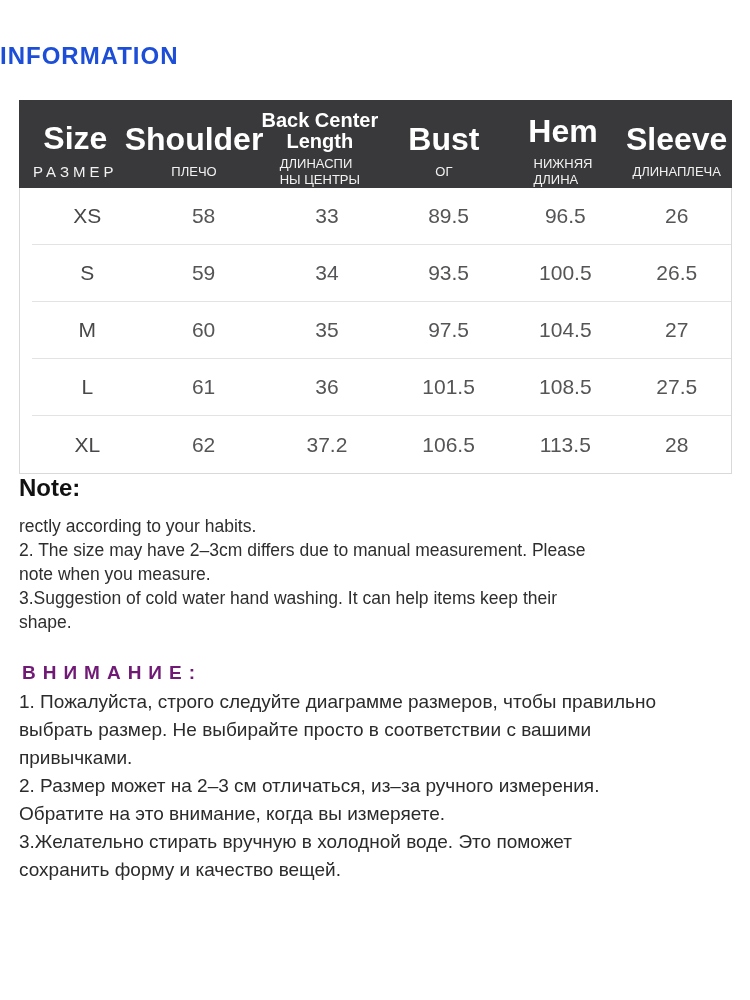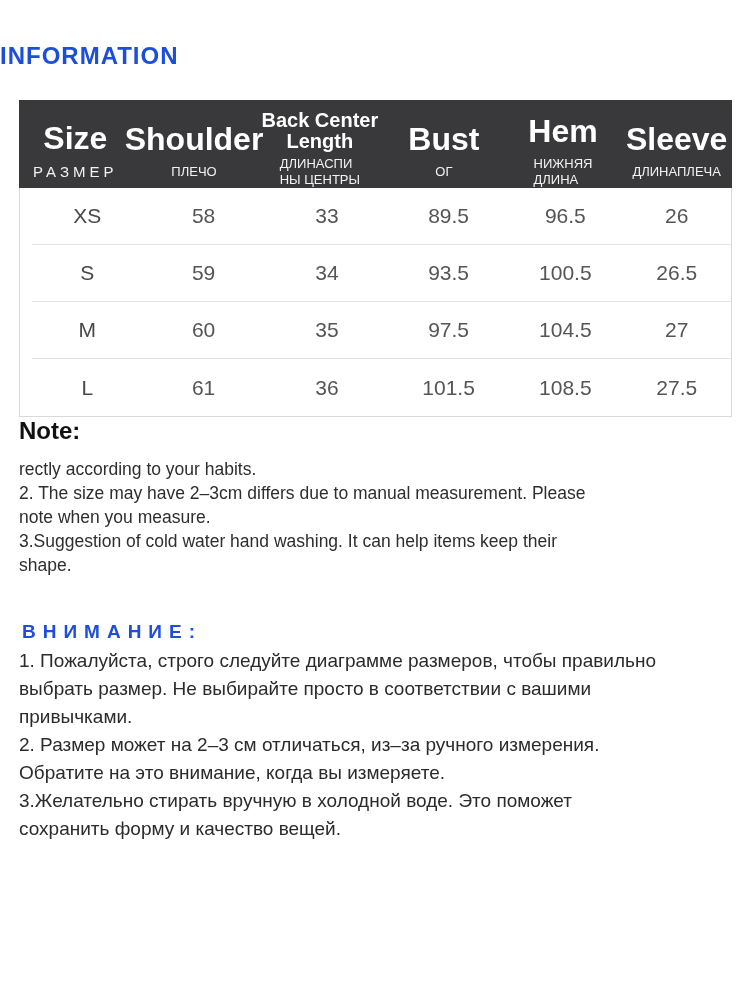--- a/index.html
+++ b/index.html
@@ -27,22 +27,22 @@
            border-bottom:1px solid #d9d9d9;padding-left:12px; }
   .trow { height:57px; border-bottom:1px solid #e3e3e3; align-items:center; }
   .trow:last-child { border-bottom:none; }
   .tcell { text-align:center; font-size:21px; color:#555557; }
   .size-cell { color:#48484a; }
 
   .notes { margin:0 20px 0 19px; }
   .note-heading { font-size:24px; font-weight:600; color:#111111; }
   .note-lines { margin-top:12px; }
   .note-line { font-size:17.5px; line-height:24px; color:#2e2e2e; white-space:pre-wrap; }
-  .ru-heading { margin-top:44px; margin-left:3px; font-size:19px; font-weight:600;
-                color:#1d4ed8; letter-spacing:7px; }
+  .ru-heading { margin-top:28px; margin-left:3px; font-size:19px; font-weight:600;
+                color:#701a75; letter-spacing:7px; }
   .ru-lines { margin-top:4px; }
   .ru-line { font-size:19px; line-height:28px; color:#2b2b2b; white-space:pre-wrap; }
 </style>
 </head>
 <body>
 
 <div class="page">
 
   <div class="title">INFORMATION</div>
 
@@ -113,20 +113,28 @@
           <div class="tcell">27</div>
         </div>
         <div class="trow grid-row">
           <div class="tcell size-cell">L</div>
           <div class="tcell">61</div>
           <div class="tcell">36</div>
           <div class="tcell">101.5</div>
           <div class="tcell">108.5</div>
           <div class="tcell">27.5</div>
         </div>
+        <div class="trow grid-row">
+          <div class="tcell size-cell">XL</div>
+          <div class="tcell">62</div>
+          <div class="tcell">37.2</div>
+          <div class="tcell">106.5</div>
+          <div class="tcell">113.5</div>
+          <div class="tcell">28</div>
+        </div>
       </div>
   </div>
 
   <div class="notes">
 
     <div class="note-heading">Note:</div>
     <div class="note-lines">
       <div class="note-line">rectly according to your habits.</div>
       <div class="note-line">2. The size may have 2–3cm differs due to manual measurement. Please</div>
       <div class="note-line">note when you measure.</div>

